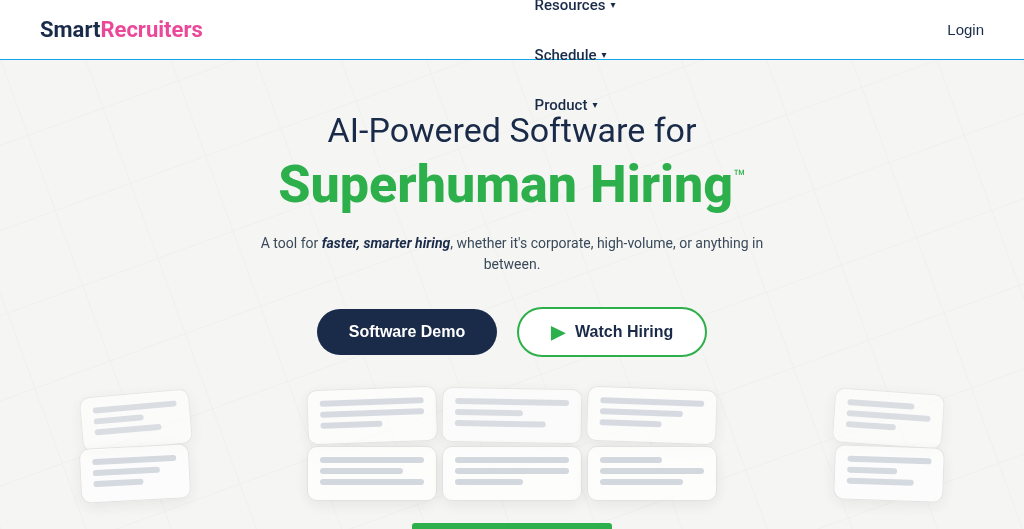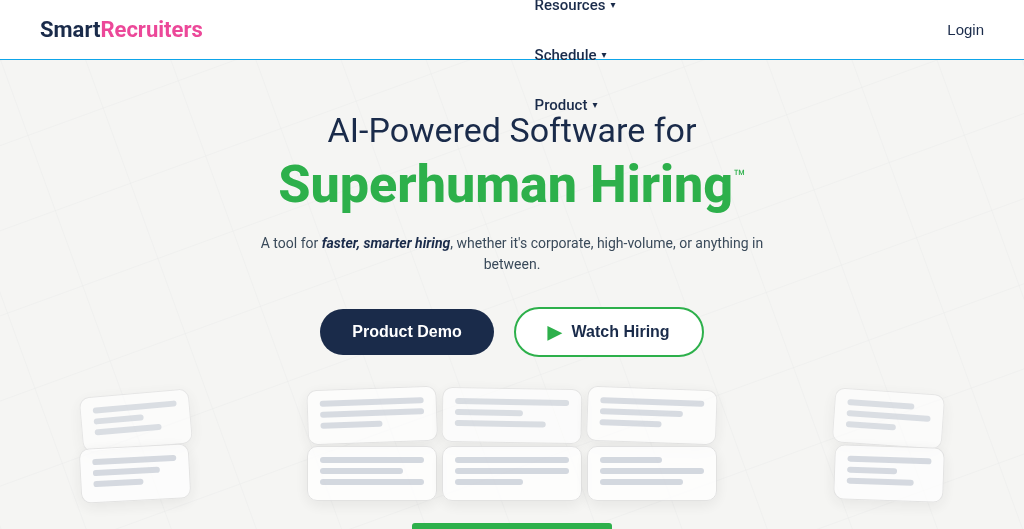--- a/index.html
+++ b/index.html
@@ -315,21 +315,21 @@
 
 <section class="hero">
   <p class="hero-subtitle">AI-Powered Software for</p>
   <h1 class="hero-title">
     <span>Superhuman Hiring</span><span class="tm">™</span>
   </h1>
   <p class="hero-description">
     A tool for <strong>faster, smarter hiring</strong>, whether it's corporate, high-volume, or anything in between.
   </p>
   <div class="hero-buttons">
-    <button class="btn-schedule">Product Demo</button>
+    <button class="btn-schedule">Software Demo</button>
     <button class="btn-watch">
       <span class="play-icon">▶</span>
       <span>Watch Hiring</span>
     </button>
   </div>
 </section>
 
 <div class="bg-visual">
 
   <div class="card-group left">

